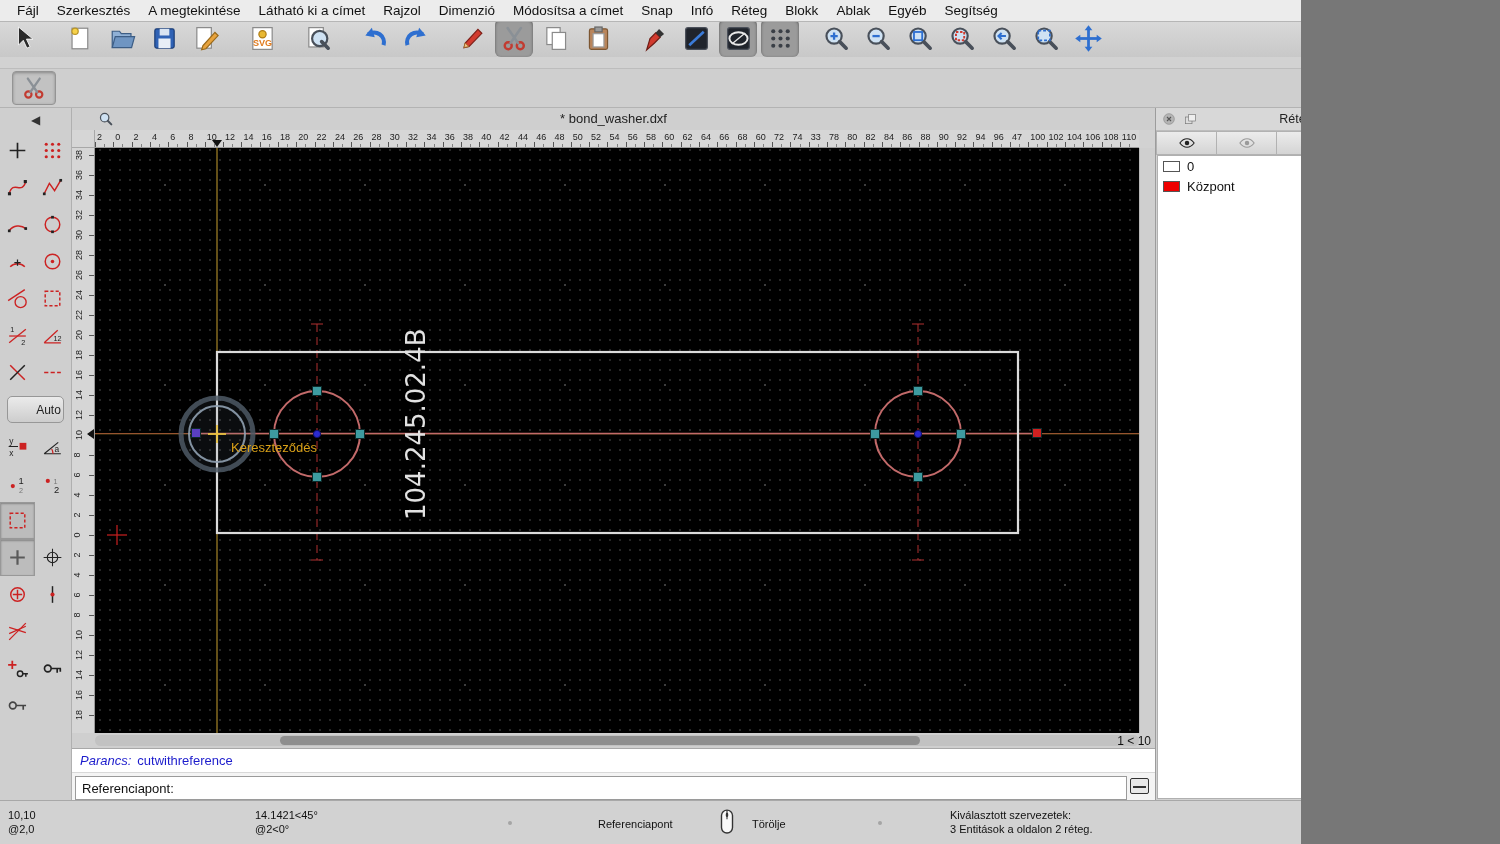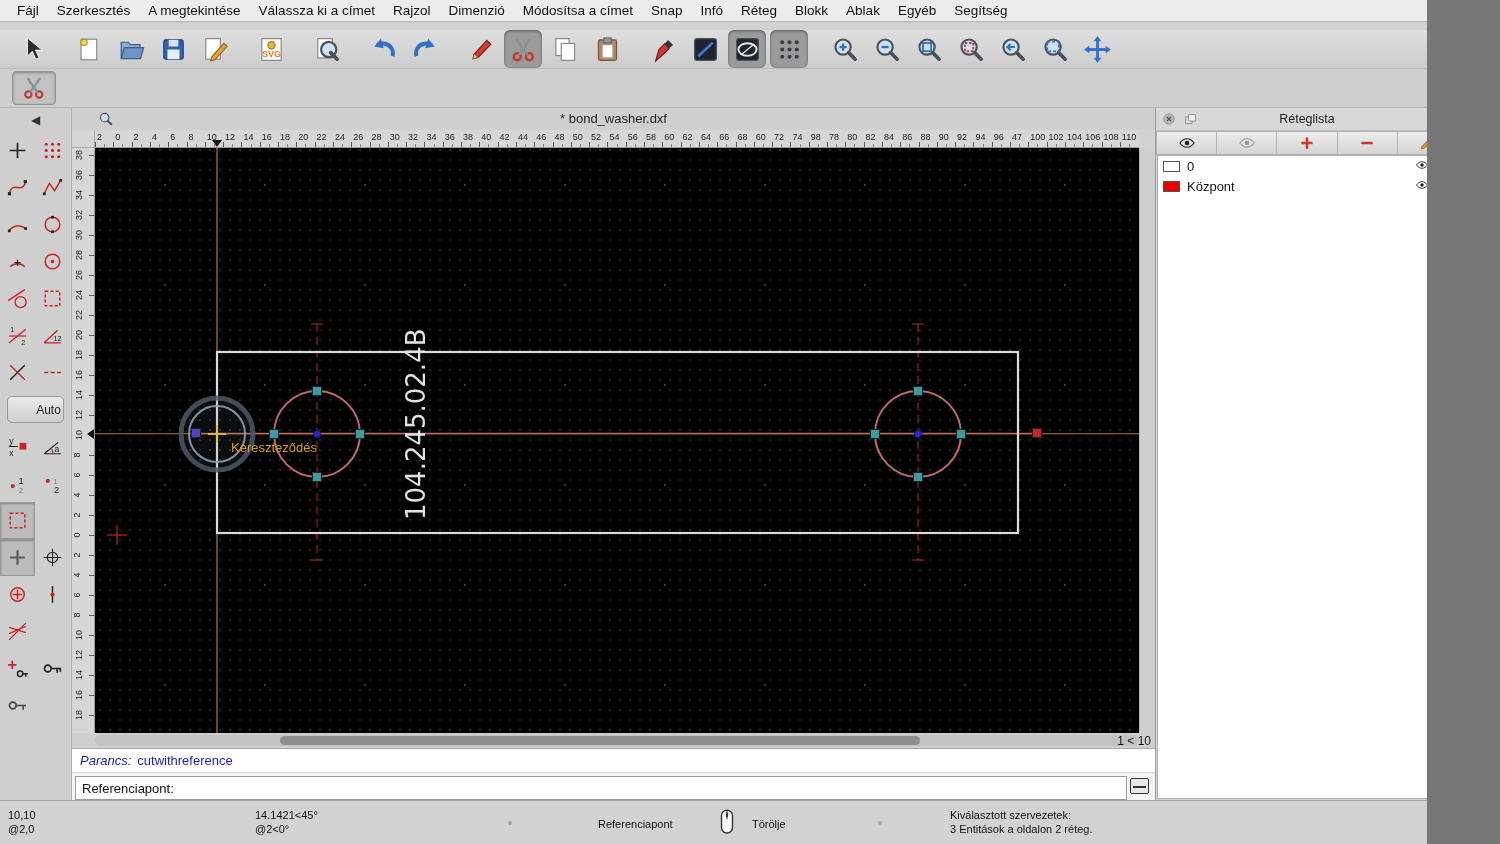--- a/index.html
+++ b/index.html
@@ -1,23 +1,23 @@
 <!DOCTYPE html>
 <html><head>
 <meta charset="utf-8">
 <style>
   html,body{margin:0;padding:0;background:#777;}
-  #app{position:relative;width:1427px;height:844px;background:#d2d2d2;font-family:"Liberation Sans",sans-serif;overflow:hidden;-webkit-font-smoothing:antialiased;}
+  #app{position:relative;width:1301px;height:844px;background:#d2d2d2;font-family:"Liberation Sans",sans-serif;overflow:hidden;-webkit-font-smoothing:antialiased;}
 
   
   #menubar{position:absolute;left:0;top:0;width:1500px;height:22px;background:#ececec;border-bottom:1px solid #b6b6b6;display:flex;align-items:center;padding-left:8px;box-sizing:border-box;z-index:5;}
   .menu-item{font-size:13.5px;color:#111;padding:0 9px;line-height:22px;white-space:nowrap;}
 
   
-  #toolbar{position:absolute;left:0;top:30px;width:1500px;height:46px;background:linear-gradient(#dedede,#c8c8c8);display:flex;align-items:flex-start;padding-left:12px;box-sizing:border-box;}
+  #toolbar{position:absolute;left:0;top:11px;width:1500px;height:46px;background:linear-gradient(#dedede,#c8c8c8);display:flex;align-items:flex-end;padding-left:3px;box-sizing:border-box;}
   .tb-group{display:flex;align-items:center;margin-right:14px;}
   .tb-btn{width:38px;height:38px;margin:0 2px;border-radius:6px;display:flex;align-items:center;justify-content:center;}
   .tb-btn.active{background:#9b9b9b;box-shadow:inset 0 1px 3px rgba(0,0,0,.45);}
   .tb-btn svg{width:29px;height:29px;}
 
   
   #subtoolbar{position:absolute;left:0;top:68px;width:1500px;height:40px;background:#cfcfcf;border-top:1px solid #bdbdbd;border-bottom:1px solid #b3b3b3;display:flex;align-items:center;padding-left:12px;box-sizing:border-box;}
   .sub-btn{width:42px;height:32px;border:1px solid #949494;border-radius:4px;background:#c2c2c2;box-shadow:inset 0 1px 3px rgba(0,0,0,.3);display:flex;align-items:center;justify-content:center;}
   .sub-btn svg{width:26px;height:26px;}
 
@@ -93,21 +93,21 @@
 </style>
 </head>
 <body>
 
 <div id="app">
 
   <div id="menubar">
       <div class="menu-item">Fájl</div>
       <div class="menu-item">Szerkesztés</div>
       <div class="menu-item">A megtekintése</div>
-      <div class="menu-item">Válassza ki a címet</div>
+      <div class="menu-item">Látható ki a címet</div>
       <div class="menu-item">Rajzol</div>
       <div class="menu-item">Dimenzió</div>
       <div class="menu-item">Módosítsa a címet</div>
       <div class="menu-item">Snap</div>
       <div class="menu-item">Infó</div>
       <div class="menu-item">Réteg</div>
       <div class="menu-item">Blokk</div>
       <div class="menu-item">Ablak</div>
       <div class="menu-item">Egyéb</div>
       <div class="menu-item">Segítség</div>
@@ -628,21 +628,21 @@
       <div class="htick minor" style="left: 649.65px;"></div>
       <div class="hlab" style="left: 660.8px;">60</div>
       <div class="htick" style="left: 658.8px;"></div>
       <div class="htick minor" style="left: 667.95px;"></div>
       <div class="hlab" style="left: 679.1px;">72</div>
       <div class="htick" style="left: 677.1px;"></div>
       <div class="htick minor" style="left: 686.25px;"></div>
       <div class="hlab" style="left: 697.4px;">74</div>
       <div class="htick" style="left: 695.4px;"></div>
       <div class="htick minor" style="left: 704.55px;"></div>
-      <div class="hlab" style="left: 715.7px;">98</div>
+      <div class="hlab" style="left: 715.7px;">33</div>
       <div class="htick" style="left: 713.7px;"></div>
       <div class="htick minor" style="left: 722.85px;"></div>
       <div class="hlab" style="left: 734px;">78</div>
       <div class="htick" style="left: 732px;"></div>
       <div class="htick minor" style="left: 741.15px;"></div>
       <div class="hlab" style="left: 752.3px;">80</div>
       <div class="htick" style="left: 750.3px;"></div>
       <div class="htick minor" style="left: 759.45px;"></div>
       <div class="hlab" style="left: 770.6px;">82</div>
       <div class="htick" style="left: 768.6px;"></div>

